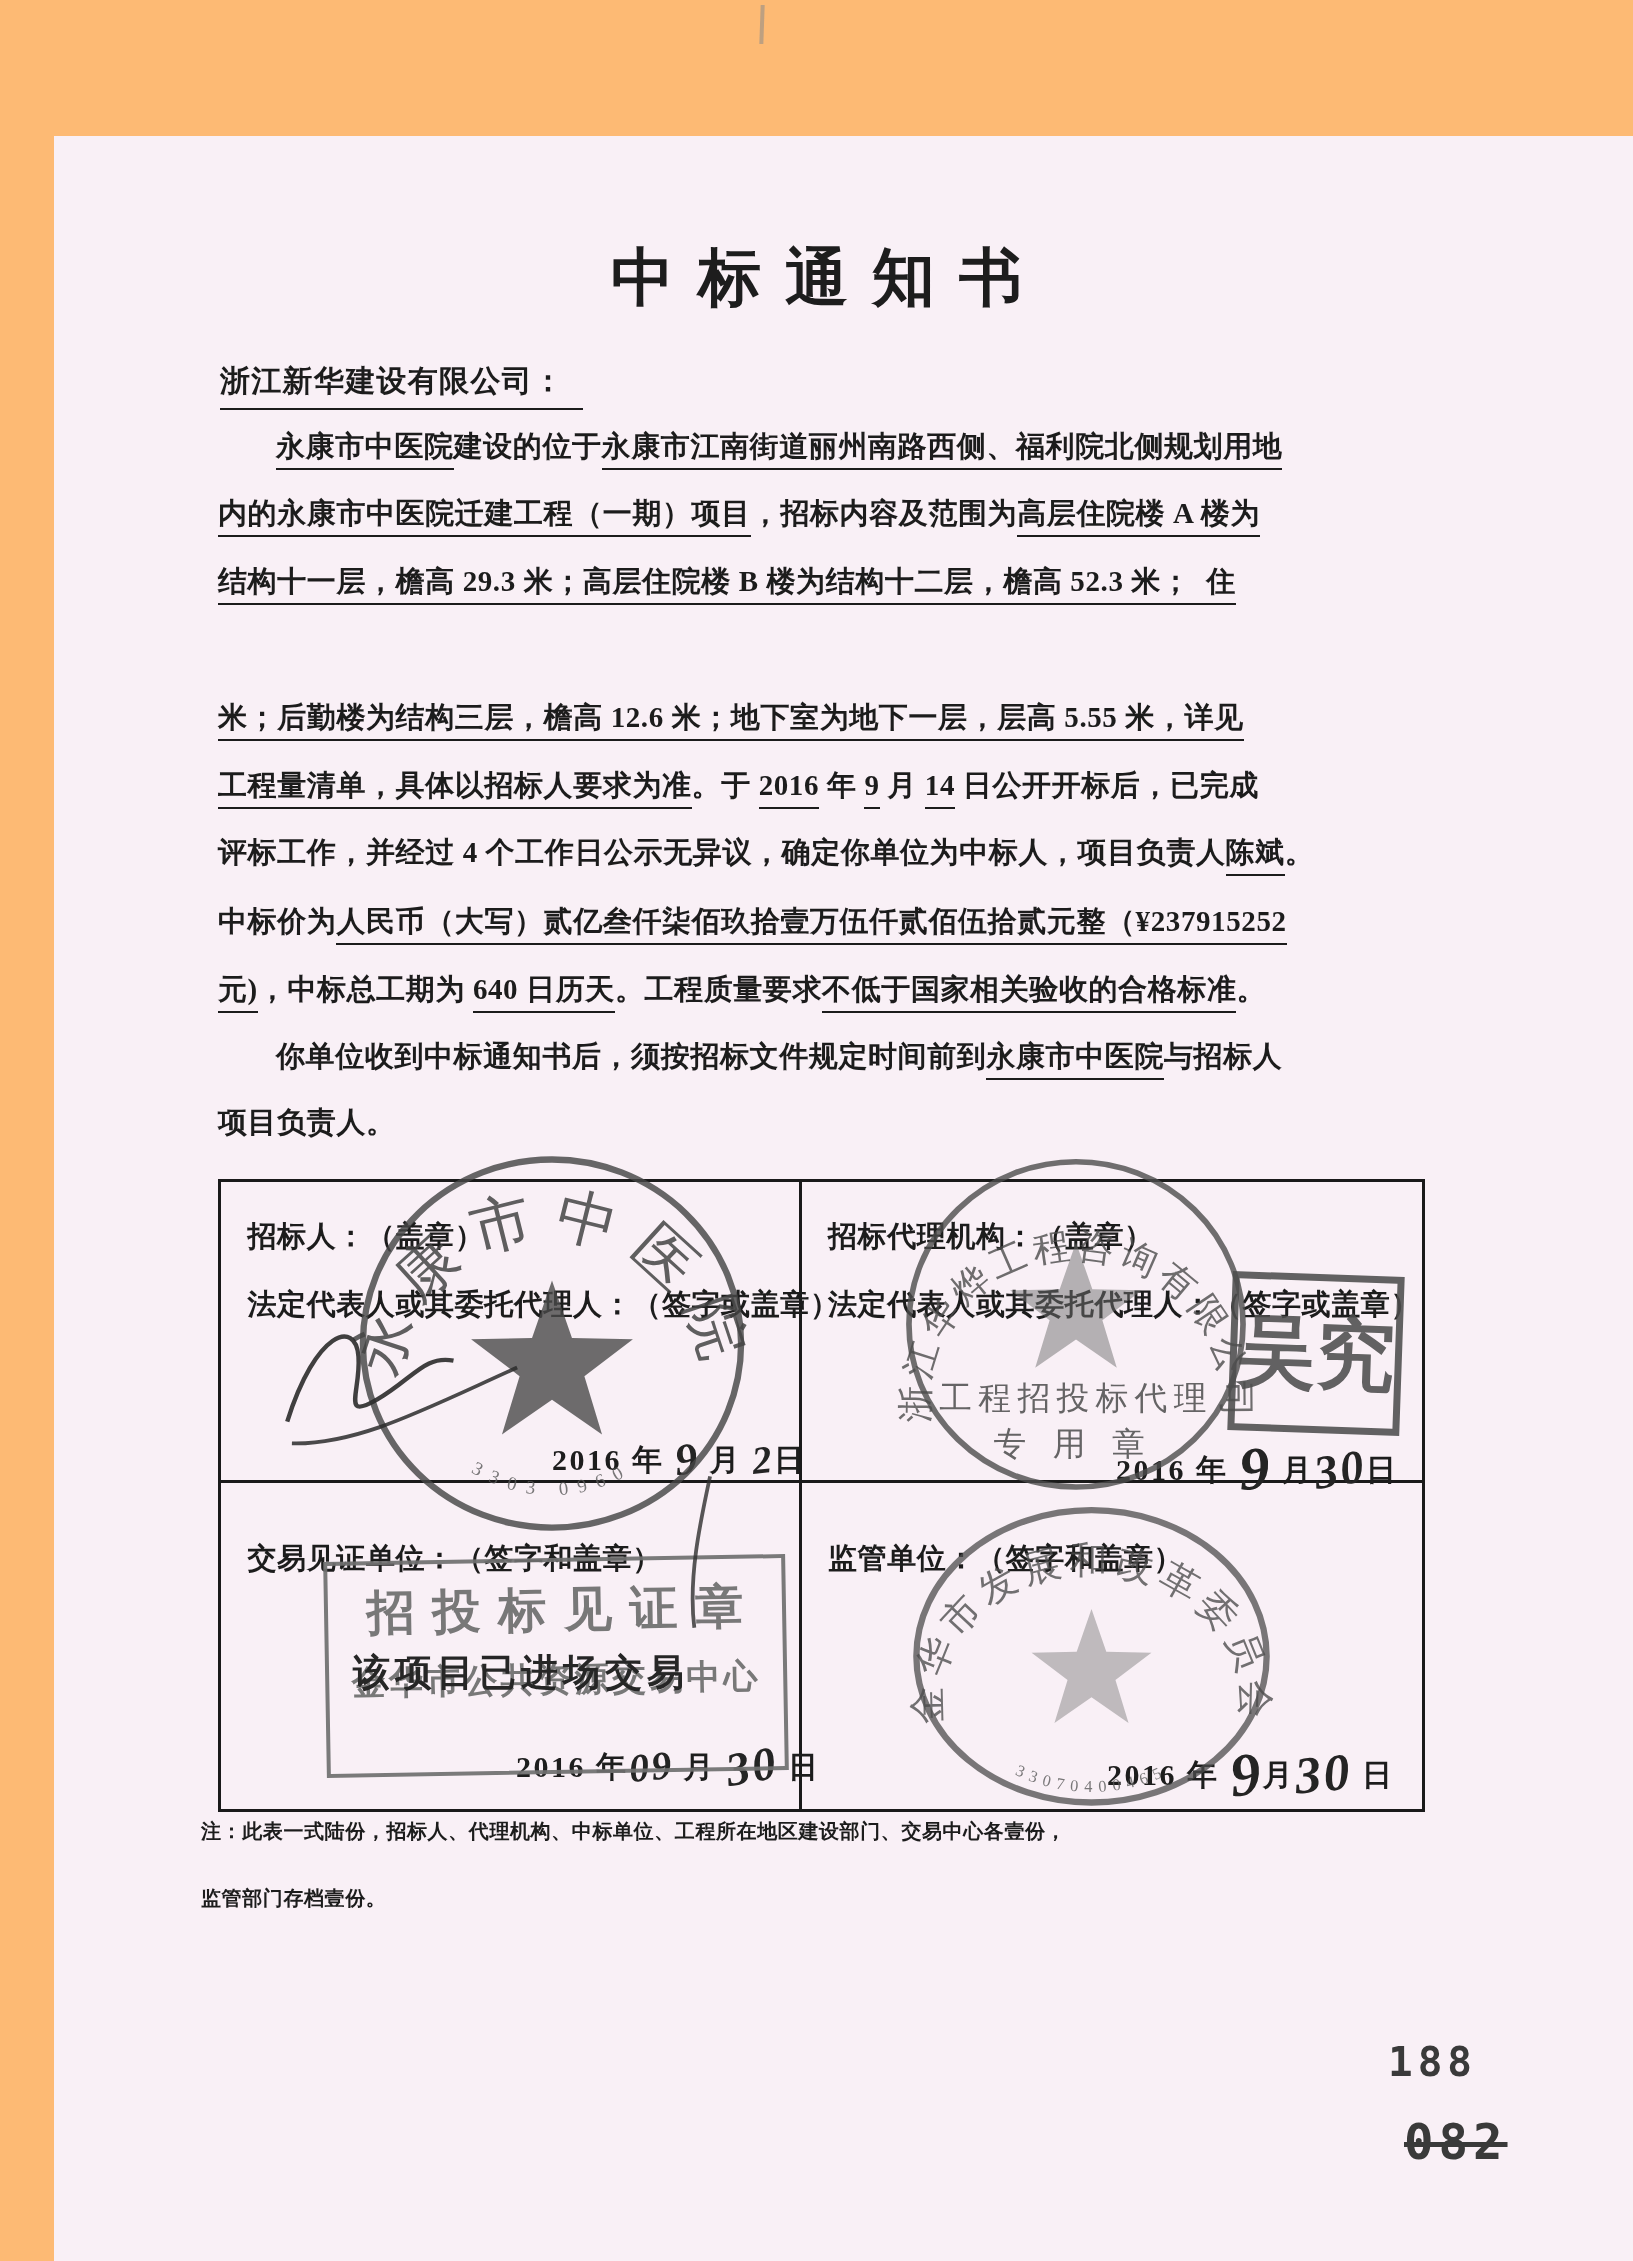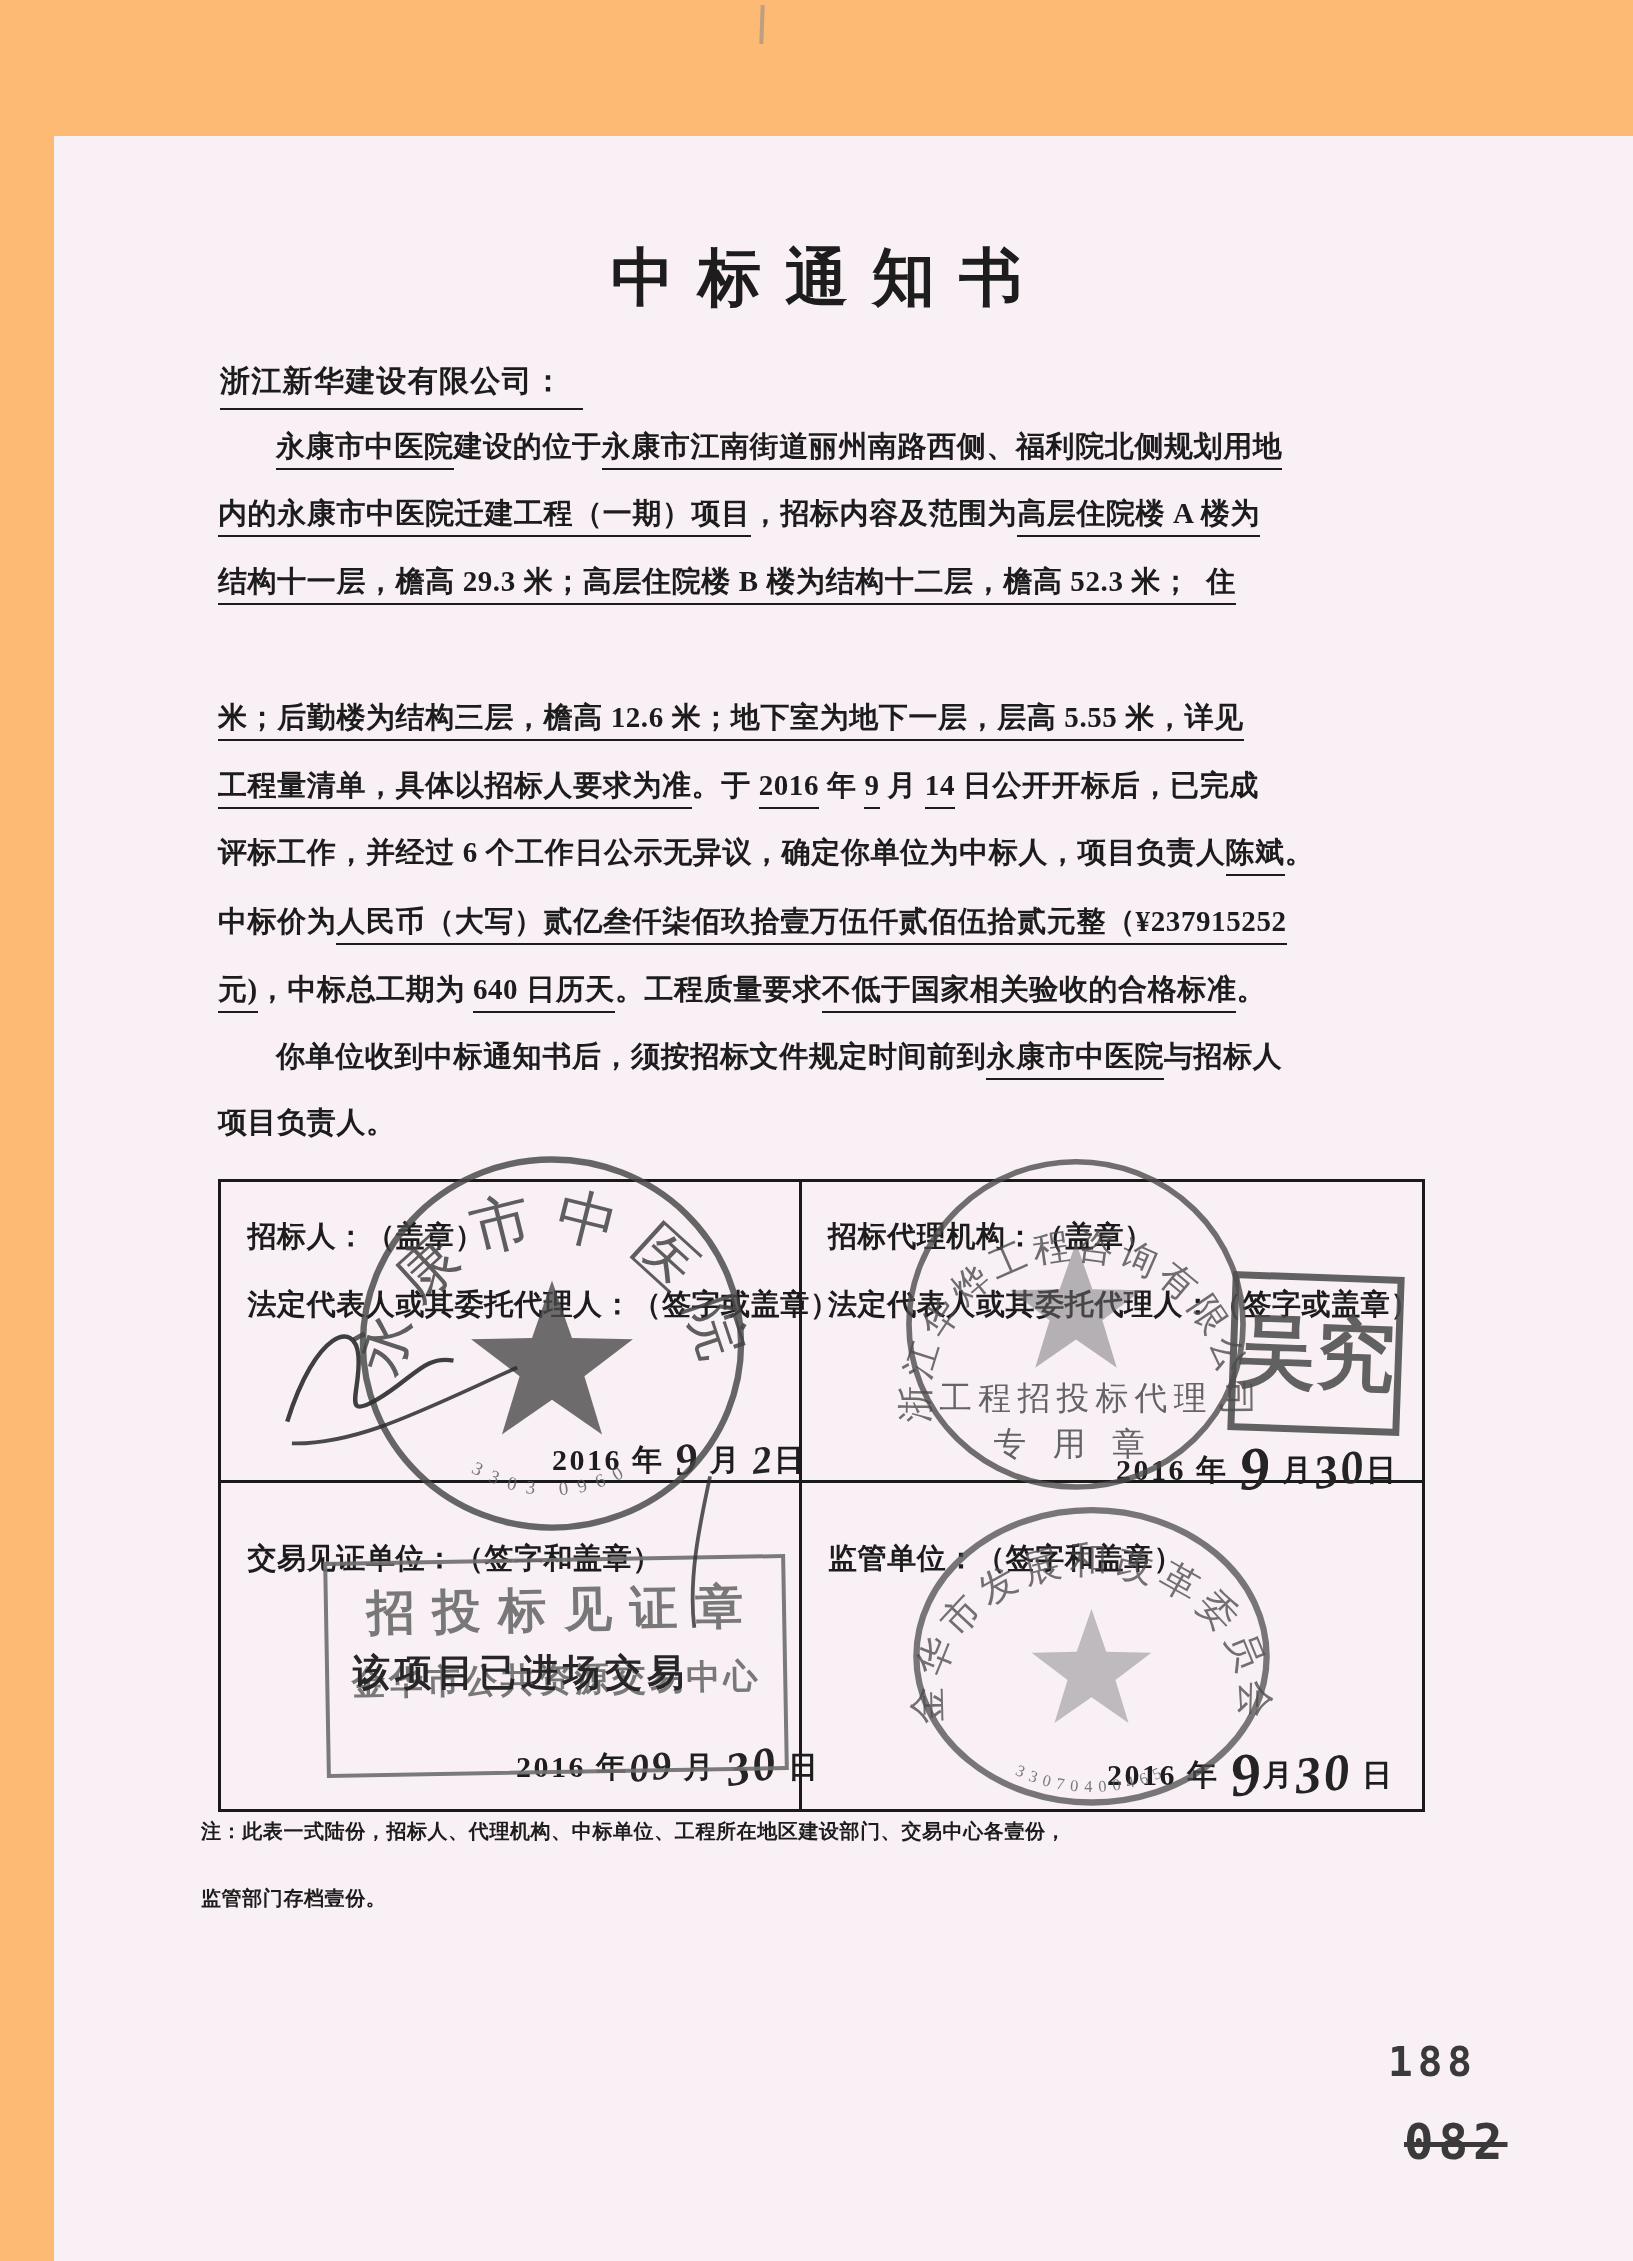--- a/index.html
+++ b/index.html
@@ -52,21 +52,21 @@
   <div class="abs artifact"></div>
 
   <div class="abs title">中标通知书</div>
   <div class="abs recipient">浙江新华建设有限公司：</div>
 
   <div class="abs bl indent" style="top:427px"><span class="u">永康市中医院</span><span>建设的位于</span><span class="u">永康市江南街道丽州南路西侧、福利院北侧规划用地</span></div>
   <div class="abs bl" style="top:494px"><span class="u">内的永康市中医院迁建工程（一期）项目</span><span>，招标内容及范围为</span><span class="u">高层住院楼 A 楼为</span></div>
   <div class="abs bl" style="top:562px"><span class="u">结构十一层，檐高 29.3 米；高层住院楼 B 楼为结构十二层，檐高 52.3 米；  住</span></div>
   <div class="abs bl" style="top:698px"><span class="u">米；后勤楼为结构三层，檐高 12.6 米；地下室为地下一层，层高 5.55 米，详见</span></div>
   <div class="abs bl" style="top:766px"><span class="u">工程量清单，具体以招标人要求为准</span><span>。于 </span><span class="u">2016</span><span> 年 </span><span class="u">9</span><span> 月 </span><span class="u">14</span><span> 日公开开标后，已完成</span></div>
-  <div class="abs bl" style="top:833px"><span>评标工作，并经过 6 个工作日公示无异议，确定你单位为中标人，项目负责人</span><span class="u">陈斌</span><span>。</span></div>
+  <div class="abs bl" style="top:833px"><span>评标工作，并经过 4 个工作日公示无异议，确定你单位为中标人，项目负责人</span><span class="u">陈斌</span><span>。</span></div>
   <div class="abs bl" style="top:902px"><span>中标价为</span><span class="u">人民币（大写）贰亿叁仟柒佰玖拾壹万伍仟贰佰伍拾贰元整（¥237915252</span></div>
   <div class="abs bl" style="top:970px"><span class="u">元)</span><span>，中标总工期为 </span><span class="u">640 日历天</span><span>。工程质量要求</span><span class="u">不低于国家相关验收的合格标准</span><span>。</span></div>
   <div class="abs bl indent" style="top:1037px"><span>你单位收到中标通知书后，须按招标文件规定时间前到</span><span class="u">永康市中医院</span><span>与招标人</span></div>
   <div class="abs bl" style="top:1103px"><span>项目负责人。</span></div>
 
   <div class="abs" id="tbl">
     <div class="vline"></div>
     <div class="hline"></div>
 
     <div class="abs cell-label" style="left:26.5px;top:19px">招标人：（盖章）</div>

